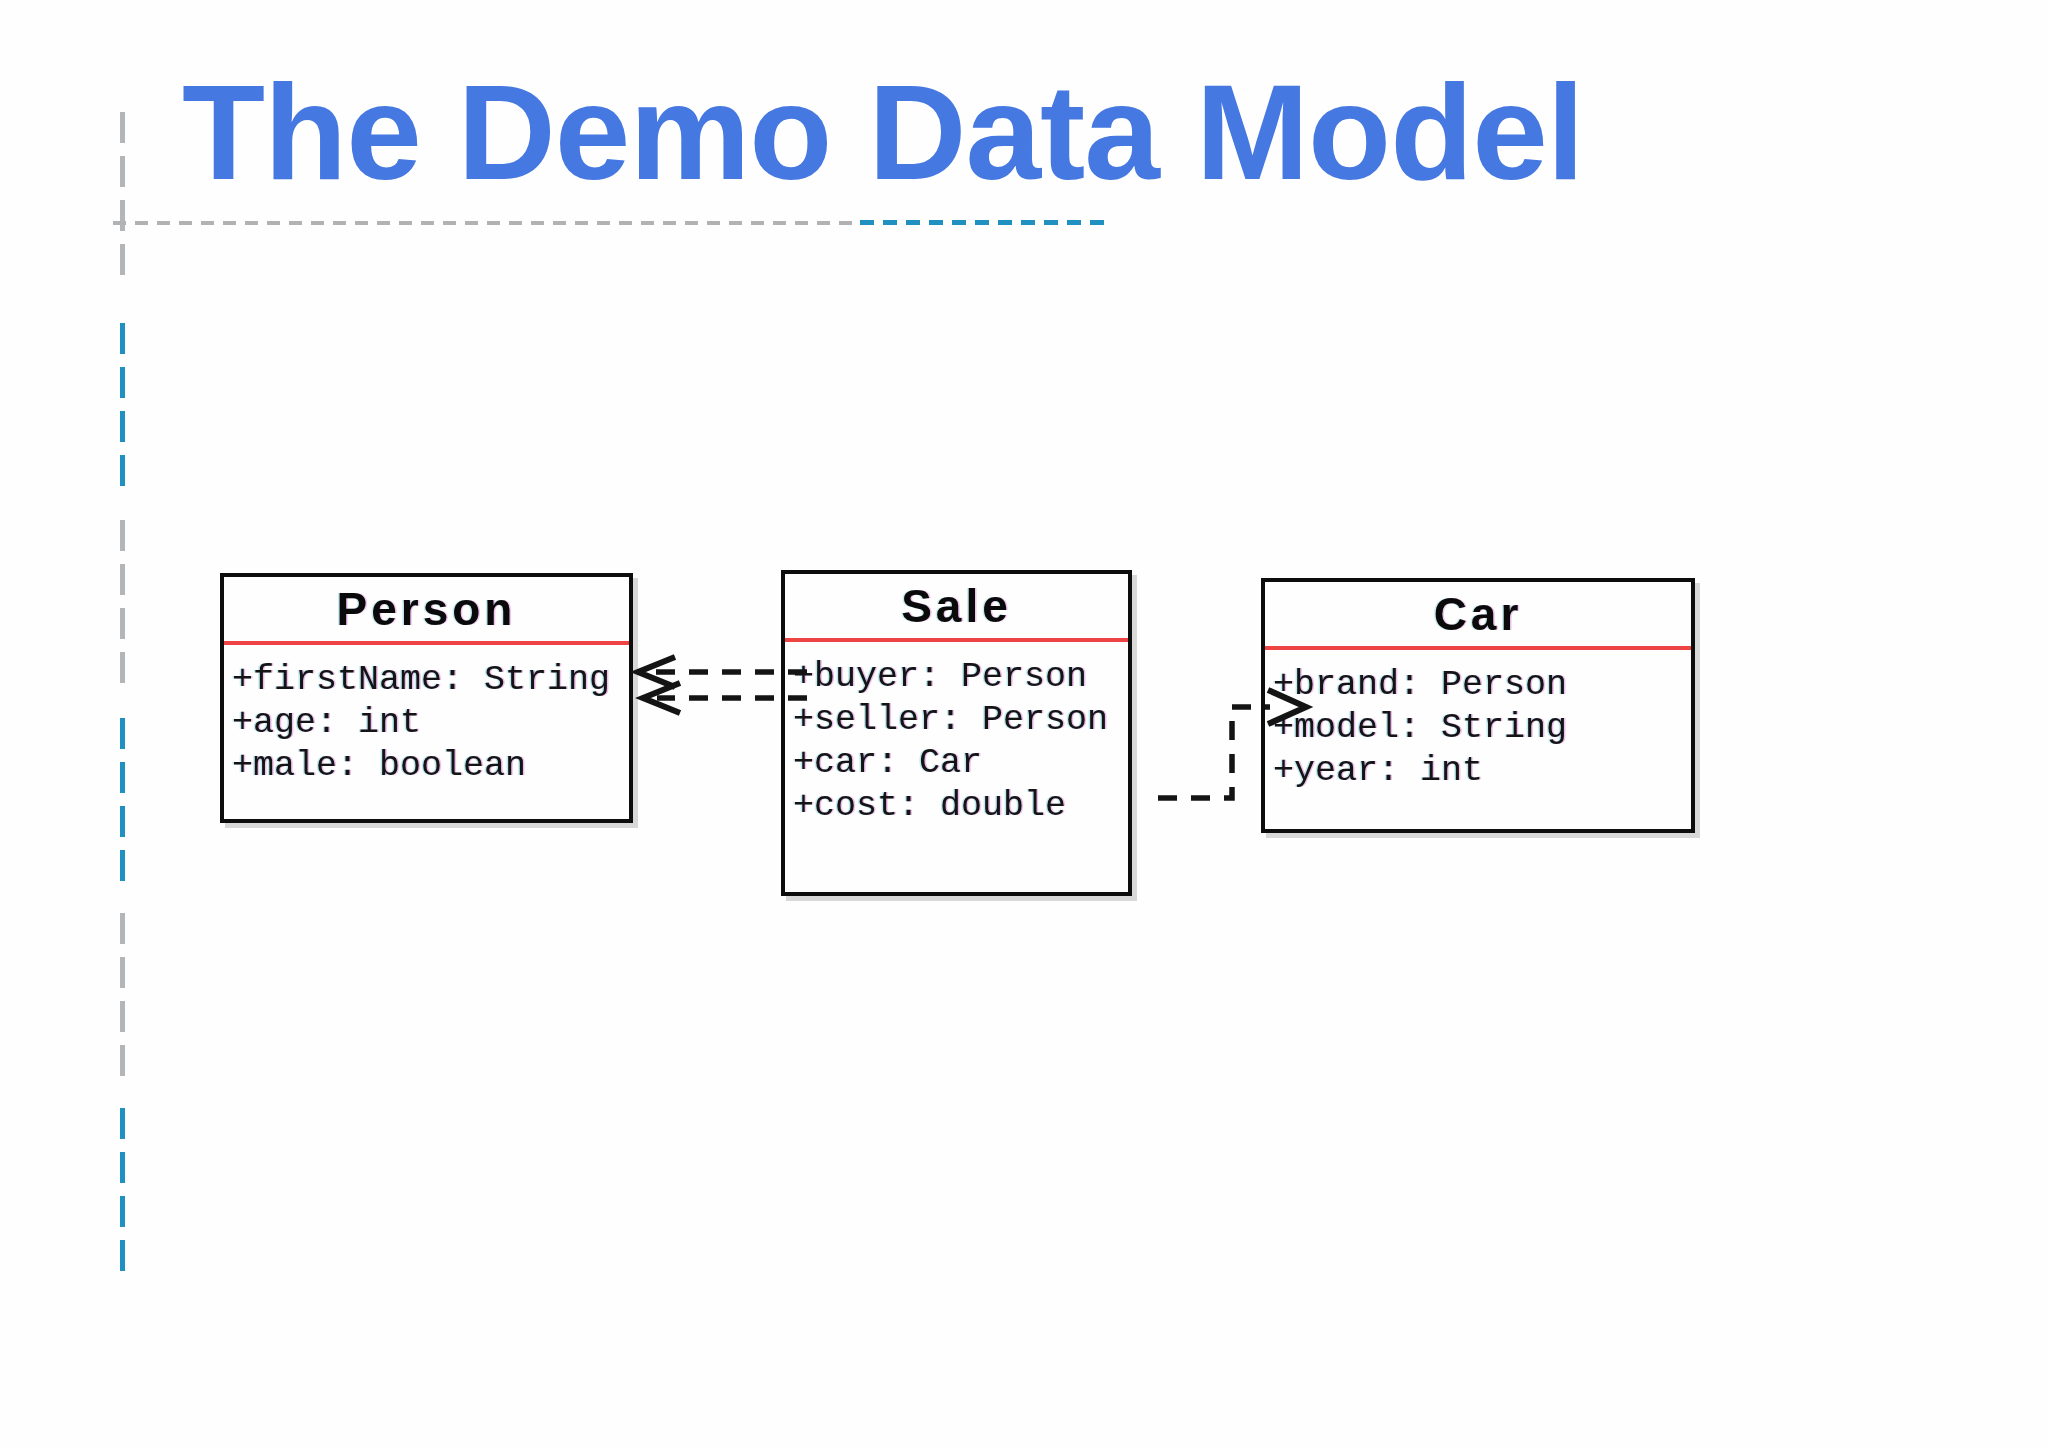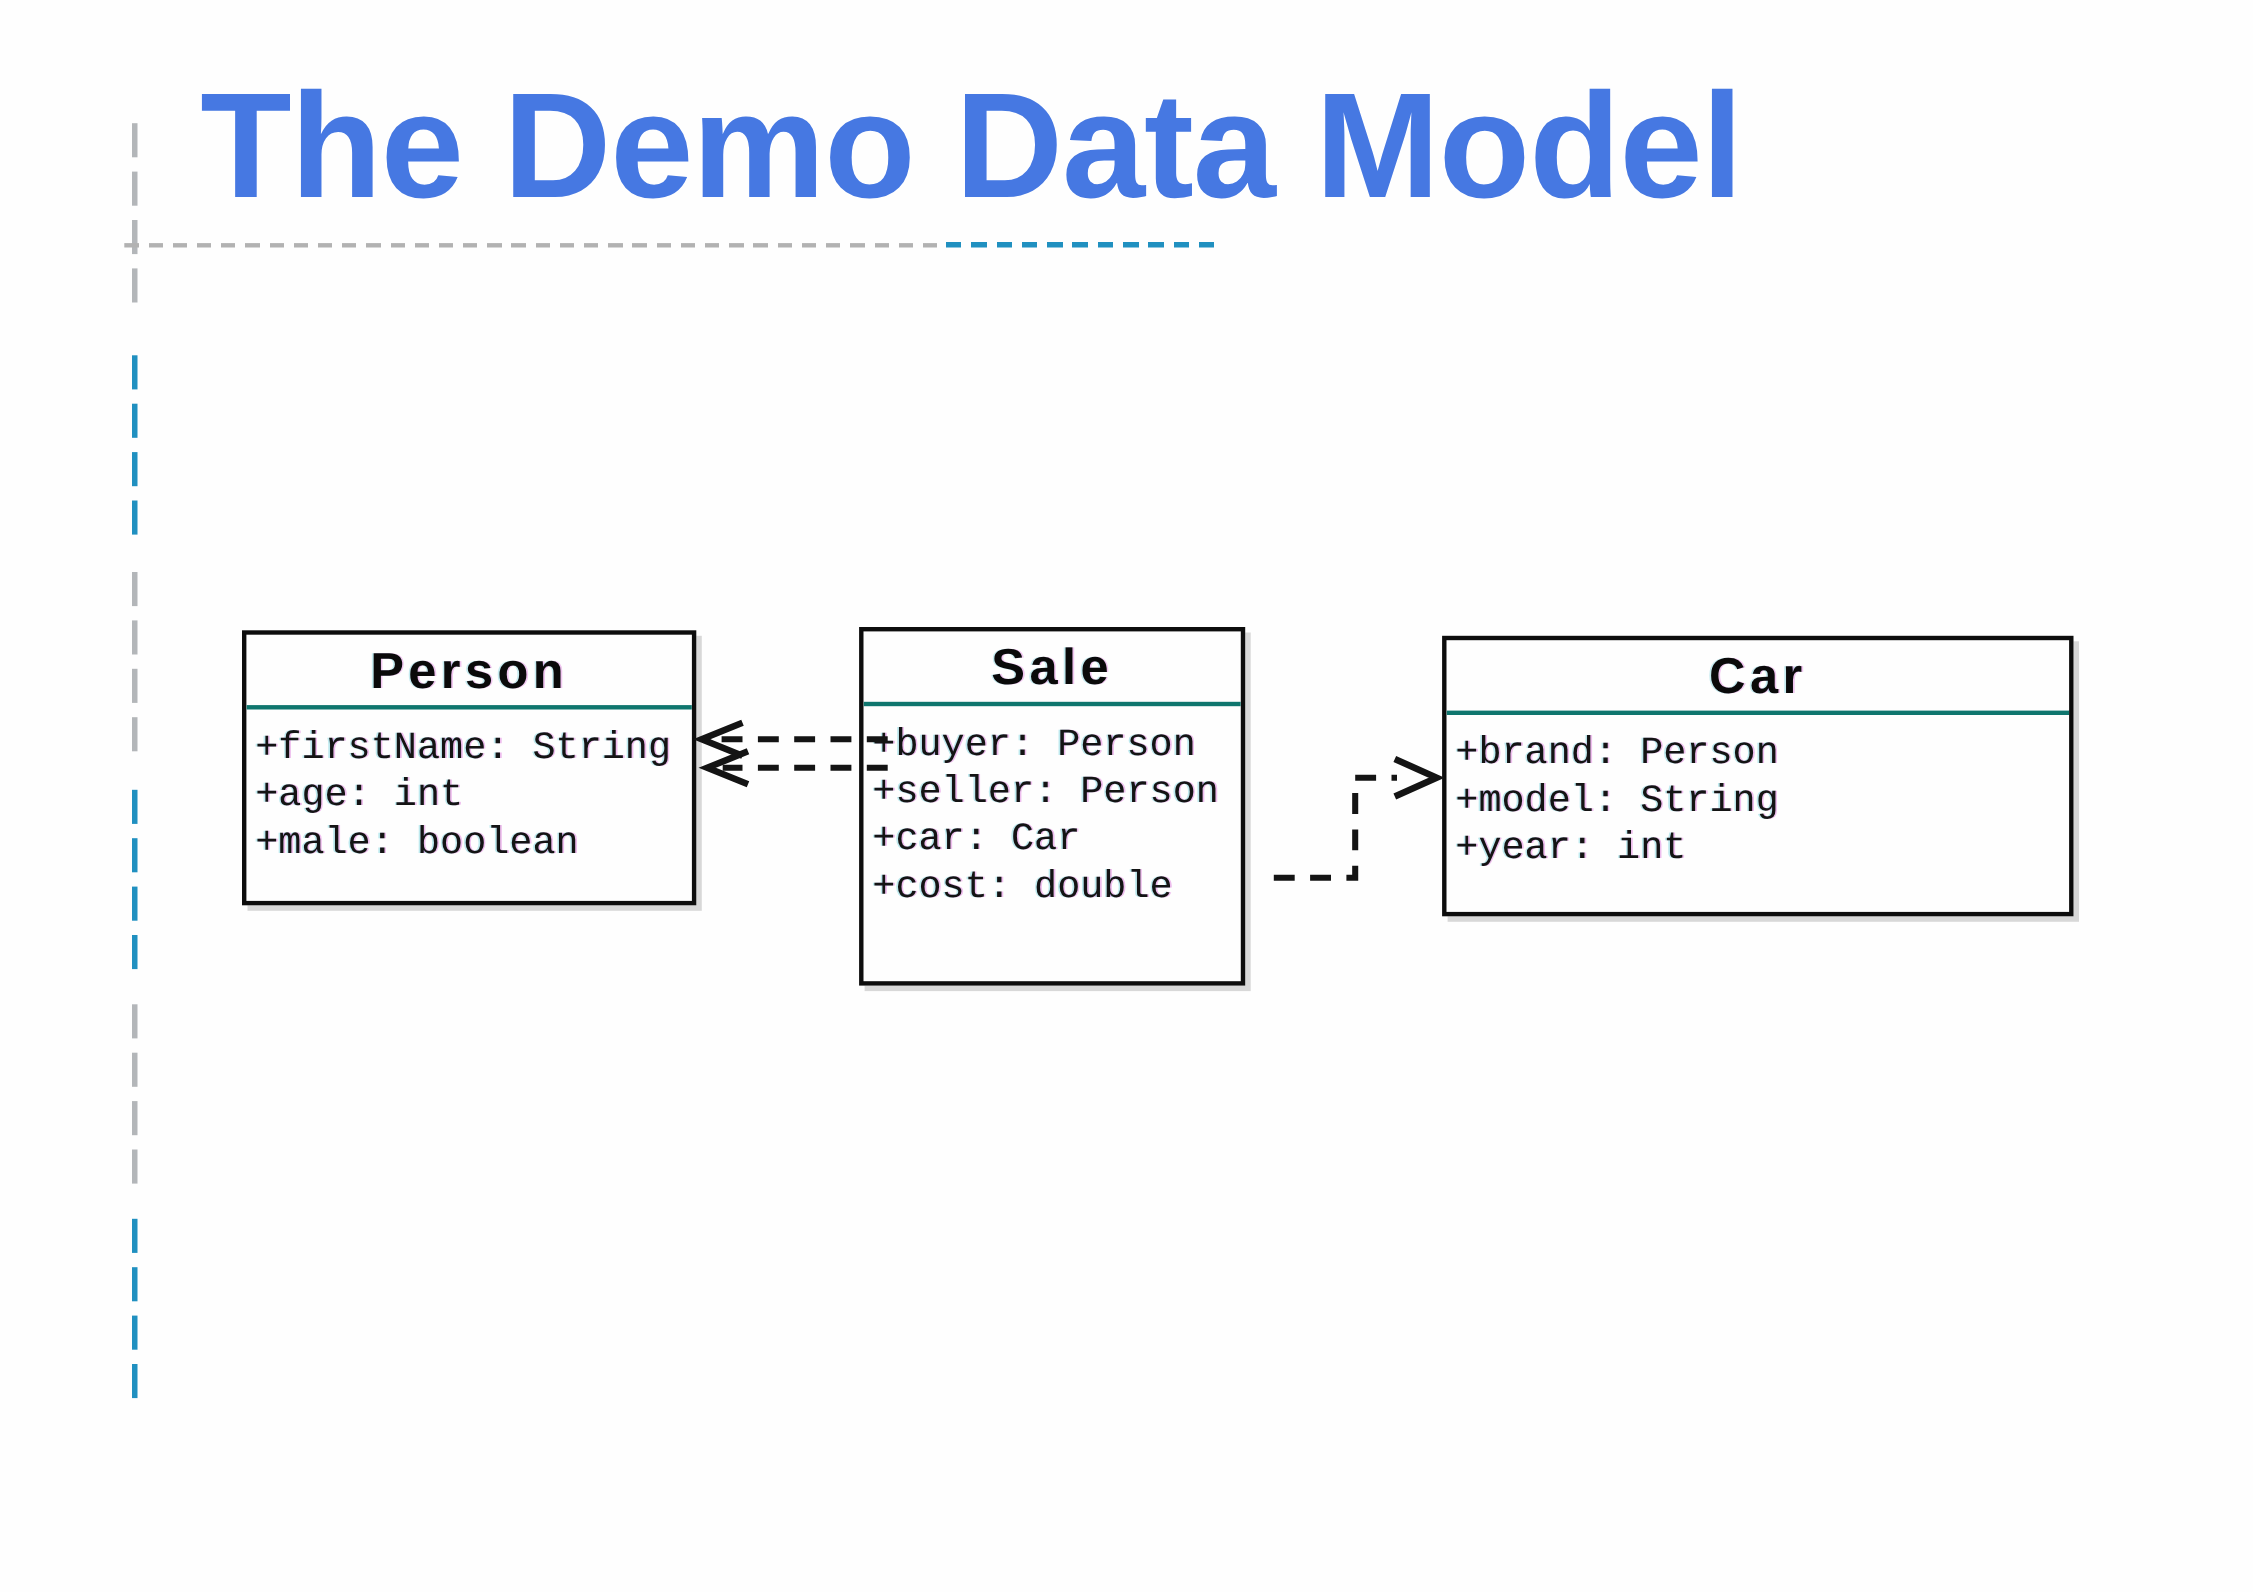--- a/index.html
+++ b/index.html
@@ -40,21 +40,21 @@
   .uml-class{
     position:absolute;
     background:#fefefe;
     border:4px solid #0d0d0d;
     box-shadow:5px 5px 0 rgba(130,130,130,.30);
     overflow:hidden;
     box-sizing:border-box;
   }
   .uml-head{
     height:64px;
-    border-bottom:4px solid #0f766e;
+    border-bottom:4px solid #ef4444;
     display:flex;align-items:center;justify-content:center;
     font-size:46px;font-weight:700;letter-spacing:4px;
     color:#0a0a0a;
     text-shadow:1.5px 0 0 rgba(190,0,190,.22), -1.5px 0 0 rgba(0,170,190,.22);
   }
   .uml-attrs{
     padding:14px 20px 0 8px;
   }
   .uml-attrs .attr{
     font-family:"Liberation Mono","DejaVu Sans Mono",monospace;
@@ -128,21 +128,21 @@
   <div class="uml-class" style="left:781px;top:570px;width:351px;height:326px">
     <div class="uml-head">Sale</div>
     <div class="uml-attrs">
       <div class="attr">+buyer: Person</div>
       <div class="attr">+seller: Person</div>
       <div class="attr">+car: Car</div>
       <div class="attr">+cost: double</div>
     </div>
   </div>
 
-  <div class="uml-class" style="left:1311px;top:578px;width:574px;height:255px">
+  <div class="uml-class" style="left:1261px;top:578px;width:434px;height:255px">
     <div class="uml-head">Car</div>
     <div class="uml-attrs">
       <div class="attr">+brand: Person</div>
       <div class="attr">+model: String</div>
       <div class="attr">+year: int</div>
     </div>
   </div>
 
   <svg class="arrows" width="2048" height="1447" viewBox="0 0 2048 1447">
 

